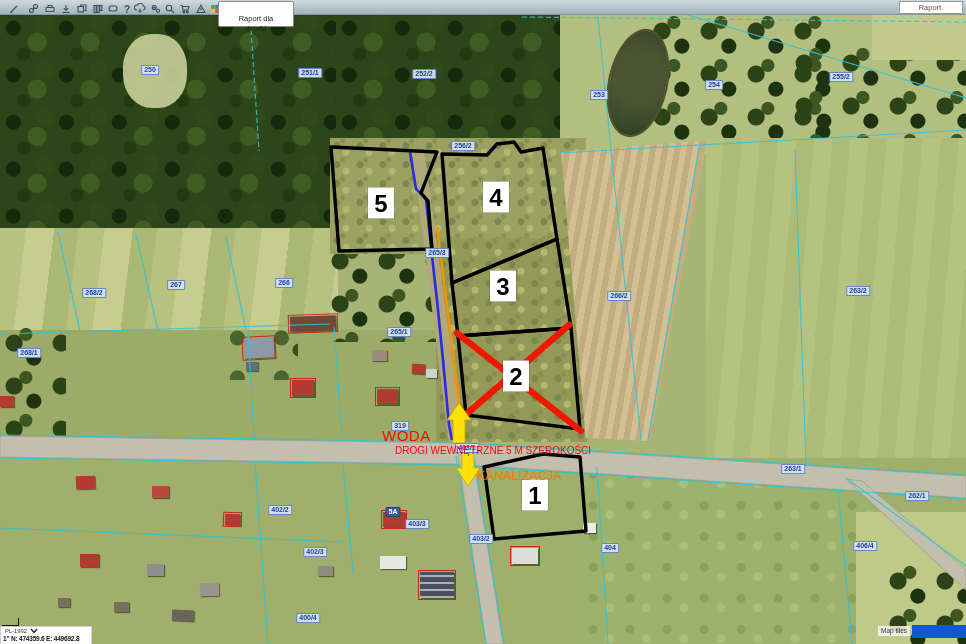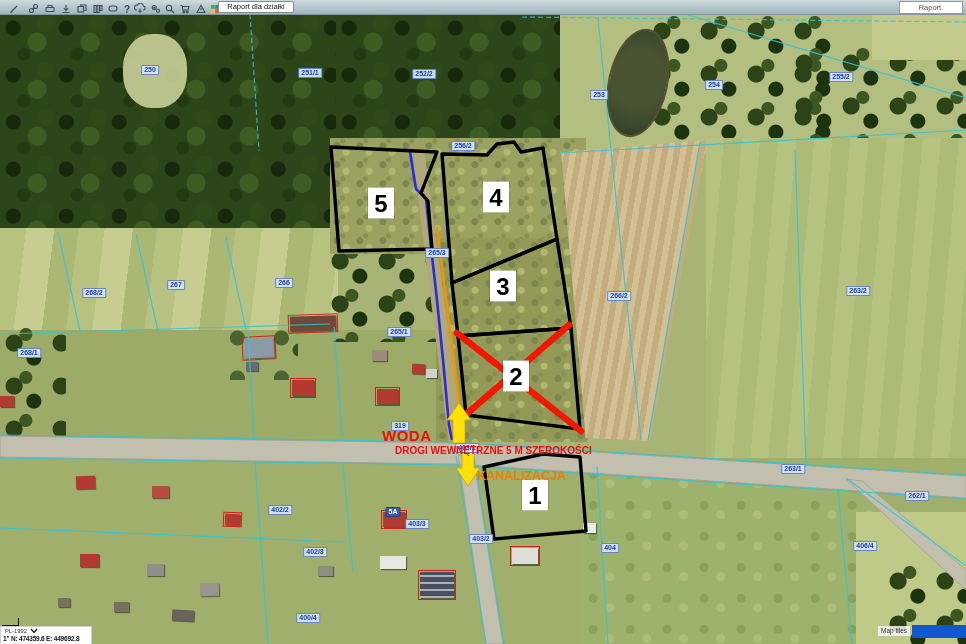--- a/index.html
+++ b/index.html
@@ -45,28 +45,28 @@
   .house.outlined{outline:1.5px solid #cc2418;outline-offset:1.5px;}
   .panels{background-image:repeating-linear-gradient(0deg,rgba(255,255,255,.55) 0 2px,rgba(0,0,0,0) 2px 7px);}
   
   .chip{position:absolute;transform:translate(-50%,-50%);background:rgba(213,227,246,.95);
         color:#1c3f9c;border:1px solid rgba(90,125,190,.9);font-size:7px;font-weight:bold;
         line-height:8px;padding:0 2px;border-radius:1px;white-space:nowrap;z-index:30;}
   .chip.bldg{background:#3a5aa8;color:#fff;border-color:#27407e;}
   .badge{position:absolute;transform:translate(-50%,-50%);width:26px;height:31px;background:#fff;
          color:#000;font-weight:bold;font-size:24px;display:flex;align-items:center;
          justify-content:center;z-index:32;box-shadow:0 0 0 .5px rgba(0,0,0,.25);}
-  .annot{position:absolute;font-weight:bold;z-index:40;white-space:nowrap;}
+  .annot{position:absolute;font-weight:normal;z-index:40;white-space:nowrap;}
   
   #toolbar{position:absolute;left:0;top:0;width:966px;height:14px;z-index:60;
      background:linear-gradient(#cfdade,#9fb4bc);border-bottom:1px solid #7e98a2;}
   .tb-icon{position:absolute;top:1px;width:12px;height:12px;}
   .report-btn{position:absolute;left:218px;top:1px;width:76px;height:12px;background:#fdfdfd;
      border:1px solid #8a8a8a;border-radius:2px;font-size:7.5px;color:#222;line-height:10px;
-     text-align:center;padding:0;font-family:"Liberation Sans",sans-serif;}
+     text-align:center;padding:12px;font-family:"Liberation Sans",sans-serif;}
   .search-box{position:absolute;right:3px;top:1px;width:62px;height:11px;background:#fff;
      border:1px solid #999;font-size:7.5px;color:#555;line-height:11px;text-align:center;}
   #statusbar{position:absolute;left:0;top:626px;width:90px;height:18px;background:#fff;
      border:1px solid #cfcfcf;z-index:70;font-size:6px;color:#222;}
   .sb-row1{height:8px;display:flex;align-items:center;gap:3px;padding-left:4px;}
   .sb-row2{height:9px;font-size:6.5px;font-weight:bold;padding-left:2px;letter-spacing:-0.2px;
      white-space:nowrap;color:#111;}
   .scalemark{position:absolute;left:1px;top:-9px;width:16px;height:7px;
      border-right:1.5px solid #111;border-bottom:1.5px solid #111;}
   .crs{font-size:5.8px;color:#333;}

